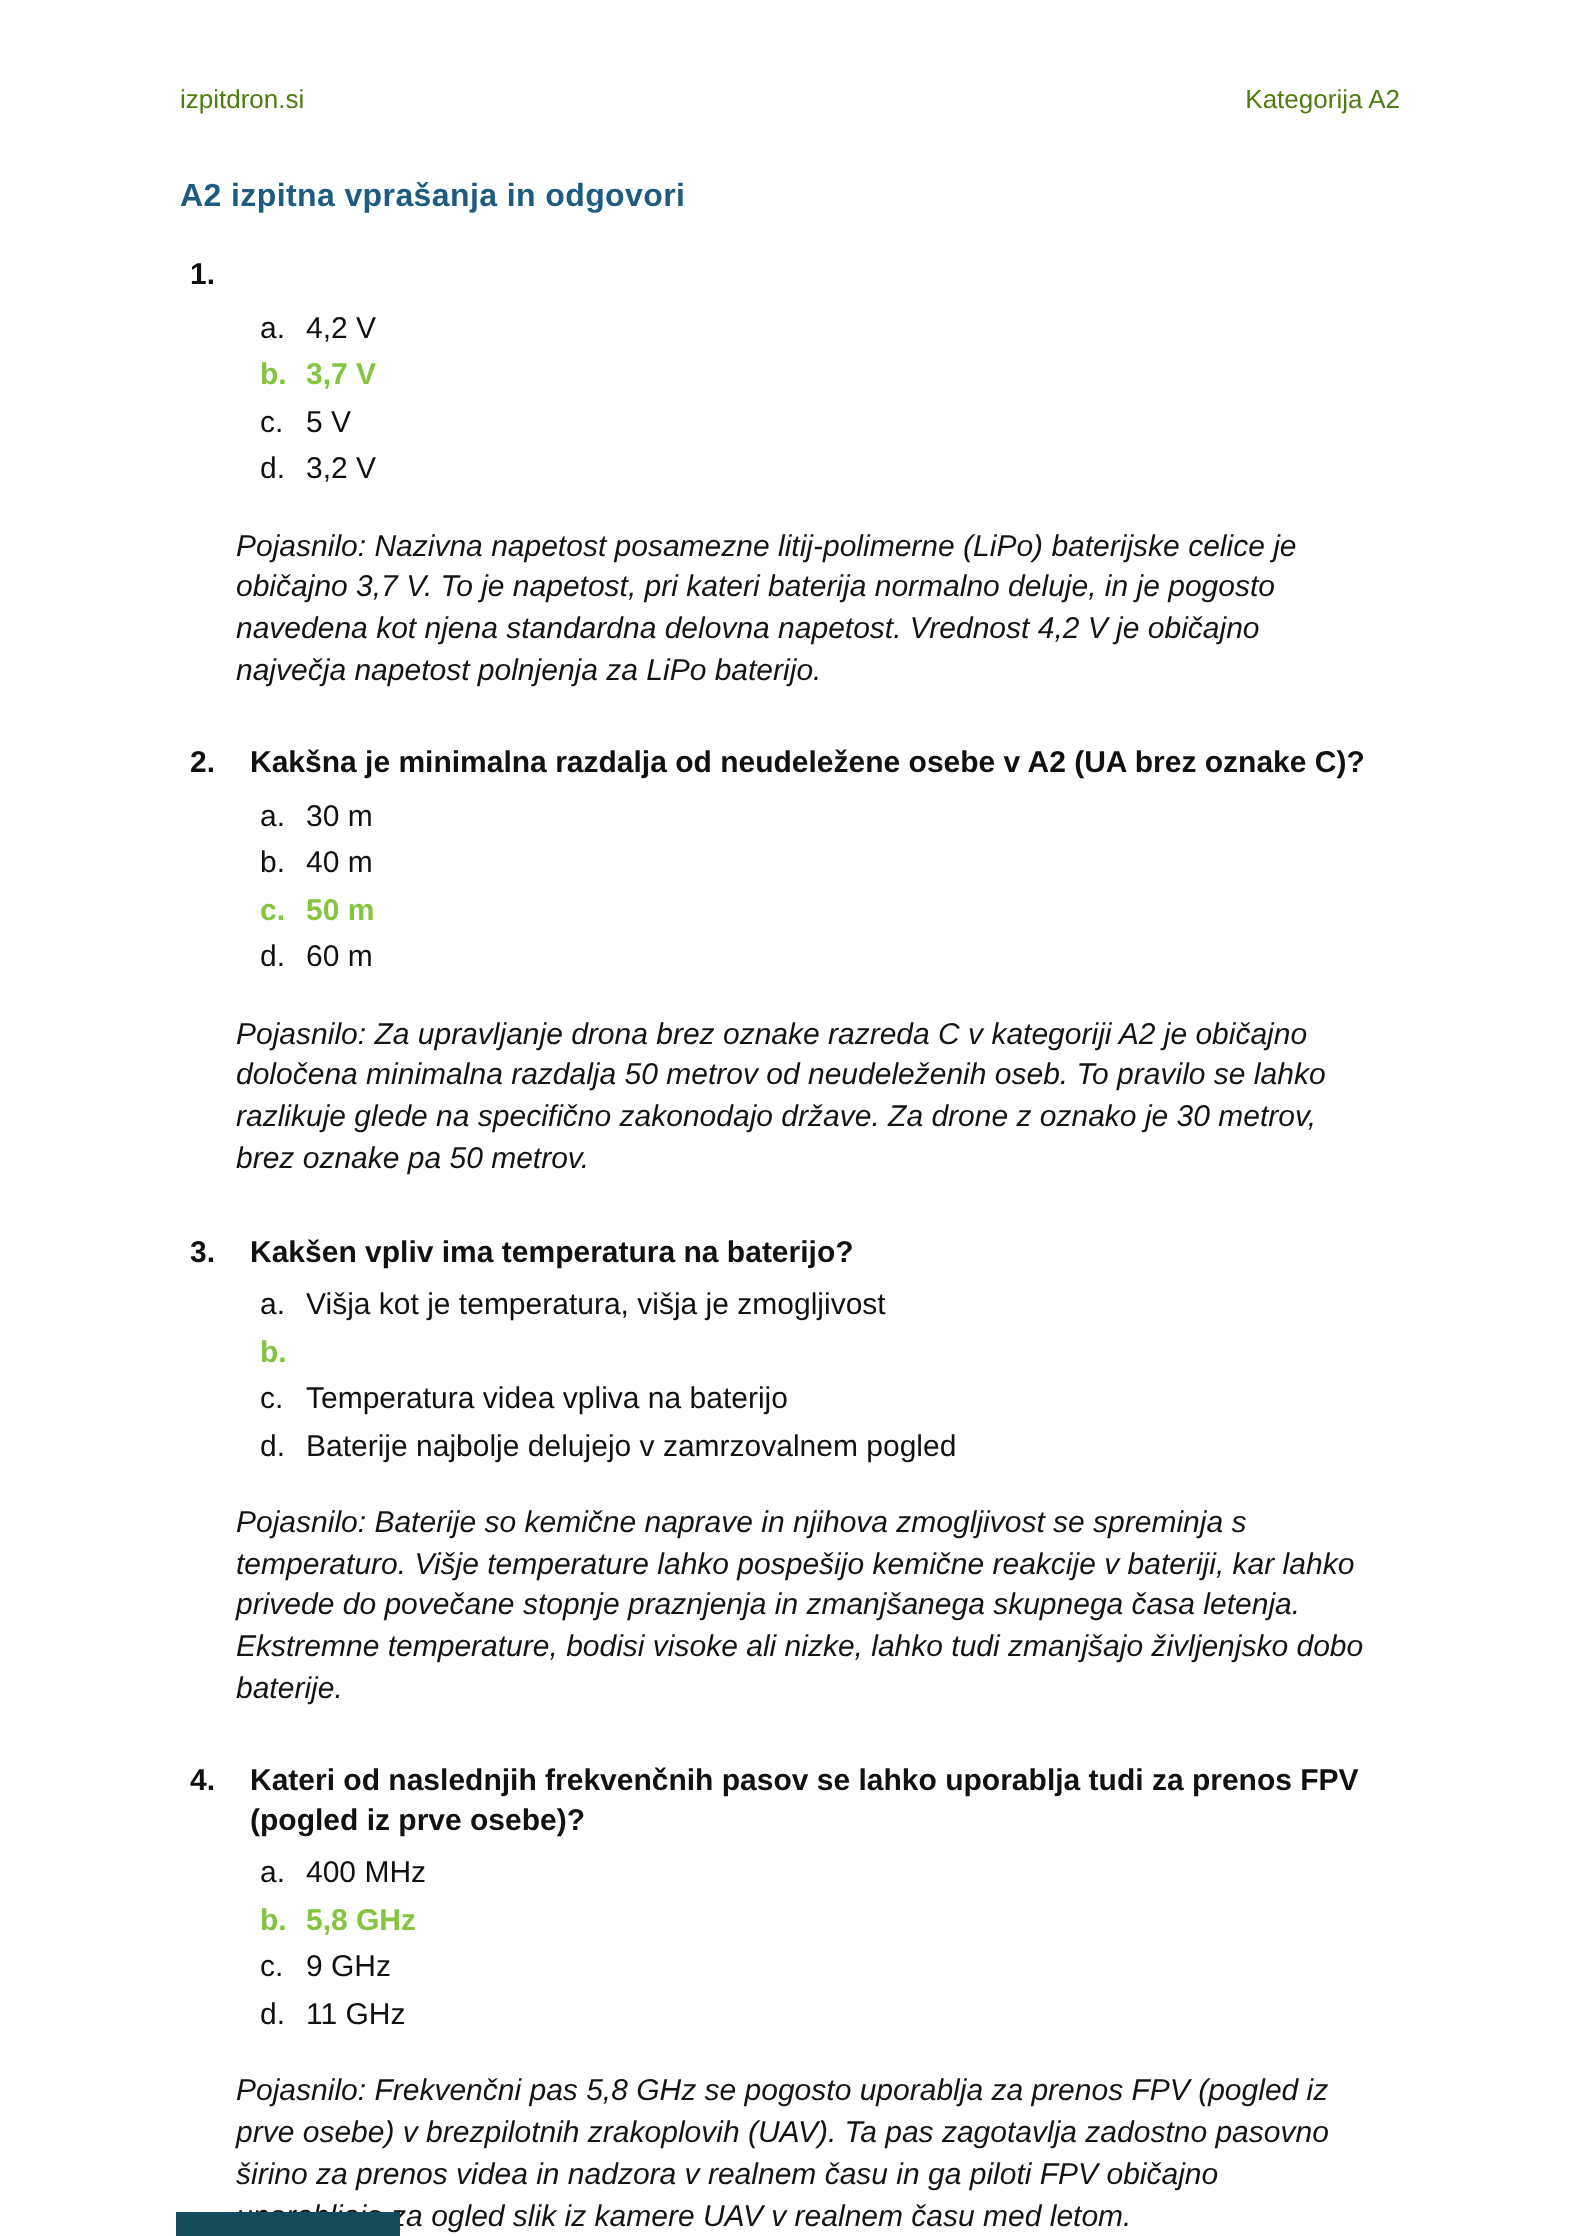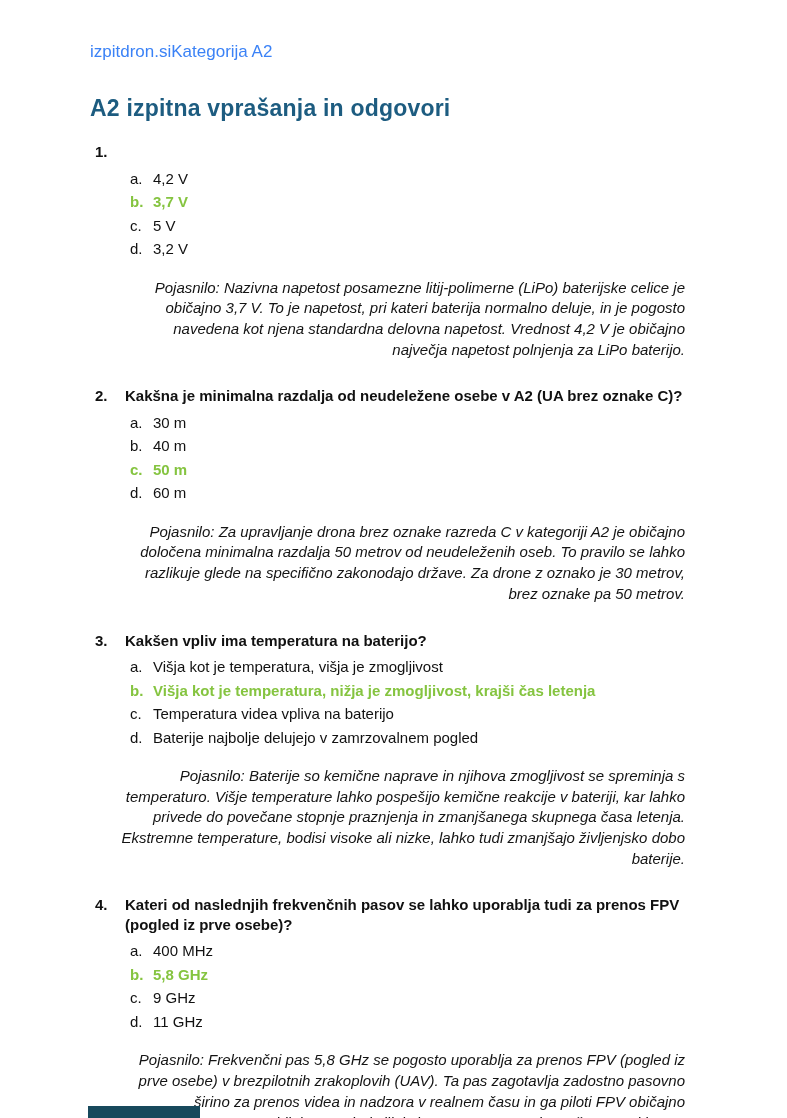--- a/index.html
+++ b/index.html
@@ -14,28 +14,29 @@
     background: #ffffff;
     overflow: hidden;
     font-family: "Liberation Sans", sans-serif;
     color: #111111;
   }
   .content {
     padding: 42px 80px 0 90px;
   }
   .doc-header {
     display: flex;
+    justify-content: space-between;
     align-items: baseline;
-    font-size: 17px;
-    color: #3b82f6;
+    font-size: 13px;
+    color: #4d7c0f;
     width: 610px;
   }
   .doc-title {
     margin-top: 33px;
-    font-size: 23px;
+    font-size: 16px;
     font-weight: bold;
     letter-spacing: 0.2px;
     color: var(--title-color, #1d5c80);
   }
   .question {
     margin-top: 20px;
   }
   .q-head {
     display: flex;
     font-weight: bold;
@@ -68,21 +69,20 @@
     color: var(--correct-color, #85c440);
     font-weight: bold;
   }
   .explanation {
     margin: 20px 0 26px 28px;
     max-width: 567px;
     font-size: 15px;
     font-style: italic;
     line-height: 1.38;
     color: #141414;
-    text-align: right;
   }
   .footer-bar {
     position: absolute;
     left: 88px;
     bottom: 0;
     width: 112px;
     height: 12px;
     background: var(--footer-color, #17495c);
   }
 </style>
@@ -155,21 +155,20 @@
         <span class="q-num">3.</span>
         <span class="q-text">Kakšen vpliv ima temperatura na baterijo?</span>
       </div>
       <div class="options">
         <div class="option">
           <span class="opt-letter">a.</span>
           <span>Višja kot je temperatura, višja je zmogljivost</span>
         </div>
         <div class="option correct">
           <span class="opt-letter">b.</span>
-          <span>Višja kot je temperatura, nižja je zmogljivost, krajši čas letenja</span>
         </div>
         <div class="option">
           <span class="opt-letter">c.</span>
           <span>Temperatura videa vpliva na baterijo</span>
         </div>
         <div class="option">
           <span class="opt-letter">d.</span>
           <span>Baterije najbolje delujejo v zamrzovalnem pogled</span>
         </div>
       </div>

